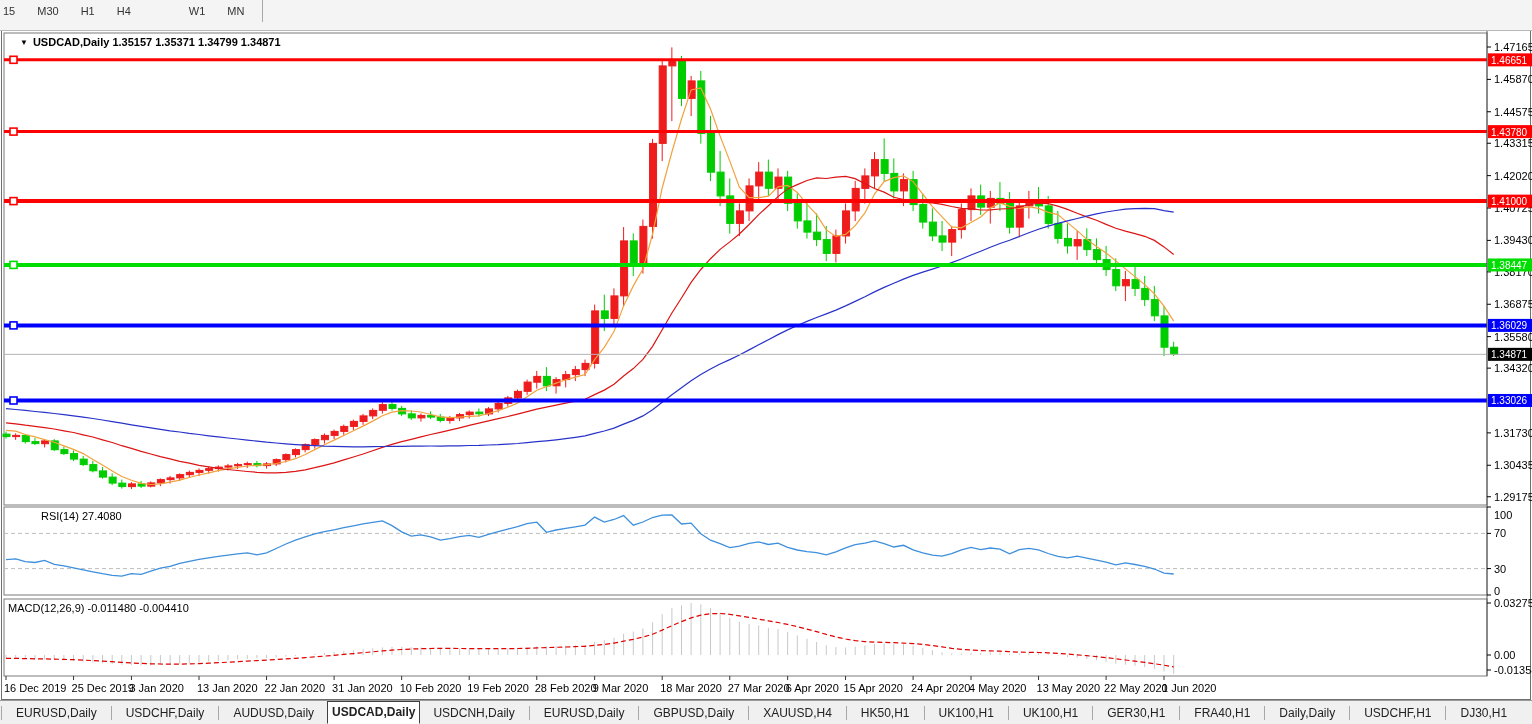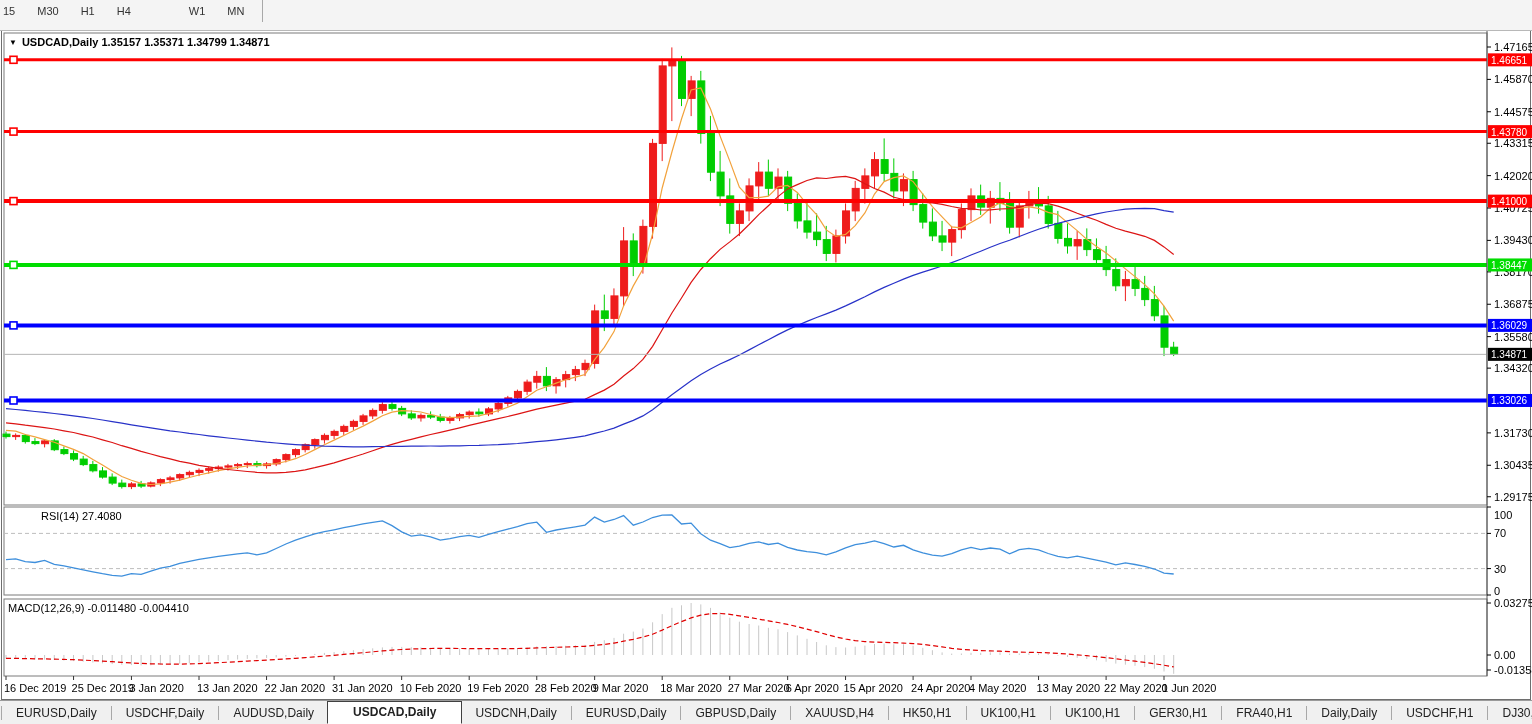--- a/index.html
+++ b/index.html
@@ -6,34 +6,34 @@
   .screen{position:relative;width:1532px;height:724px;overflow:hidden;background:#fff;
           font-family:"Liberation Sans",sans-serif;}
   
   .toolbar{position:absolute;left:0;top:0;width:100%;height:30px;background:#f4f4f4;
            border-bottom:1px solid #b8b8b8;display:flex;align-items:flex-start;z-index:3;overflow:hidden;}
   .tf{font-size:11px;color:#333;padding:4px 9px;margin:0 1px;border:1px solid transparent;cursor:default;}
   .tf.first{margin-left:-7px;}
   .tf.active{background:#f6f6f6;border-color:#8c8c8c #ffffff #ffffff #8c8c8c;margin-top:36px;}
   .tb-sep{width:1px;height:22px;background:#a8a8a8;margin:0 7px;}
   
-  .chart-title{position:absolute;left:9px;top:36px;font-size:11px;font-weight:bold;color:#000;z-index:2;}
+  .chart-title{position:absolute;left:20px;top:36px;font-size:11px;font-weight:bold;color:#000;z-index:2;}
   .chart-title .tri{font-size:8px;margin-right:5px;vertical-align:1px;}
   .pane-label{position:absolute;font-size:11px;color:#000;z-index:2;}
   #rsiLabel{left:8px;top:510px;margin-left:33px;}
   #macdLabel{left:8px;top:602px;}
   svg#chartsvg{position:absolute;left:0;top:0;z-index:1;}
   svg text{font-family:"Liberation Sans",sans-serif;}
   
   .tabbar{position:absolute;left:0;top:700px;width:100%;height:24px;background:#f0f0f0;
           border-top:1px solid #9a9a9a;display:flex;align-items:center;z-index:3;
           font-size:12px;color:#222;}
   .tab{padding:3px 13px;white-space:nowrap;cursor:default;}
   .tab.active{position:relative;top:-1px;background:#fff;border:1px solid #404040;border-bottom:1px solid #fff;
-              padding:3px 25px 4px;z-index:2;font-weight:bold;}
+              padding:3px 4px 4px;z-index:2;font-weight:bold;}
   .tab-sep{width:1px;height:14px;background:#a8a8a8;margin:0 1px;flex:0 0 auto;}
 </style>
 </head>
 <body>
 
 <div class="screen">
 
   <div class="toolbar" id="toolbar">
       <div class="tf first">15</div>
       <div class="tf">M30</div>

